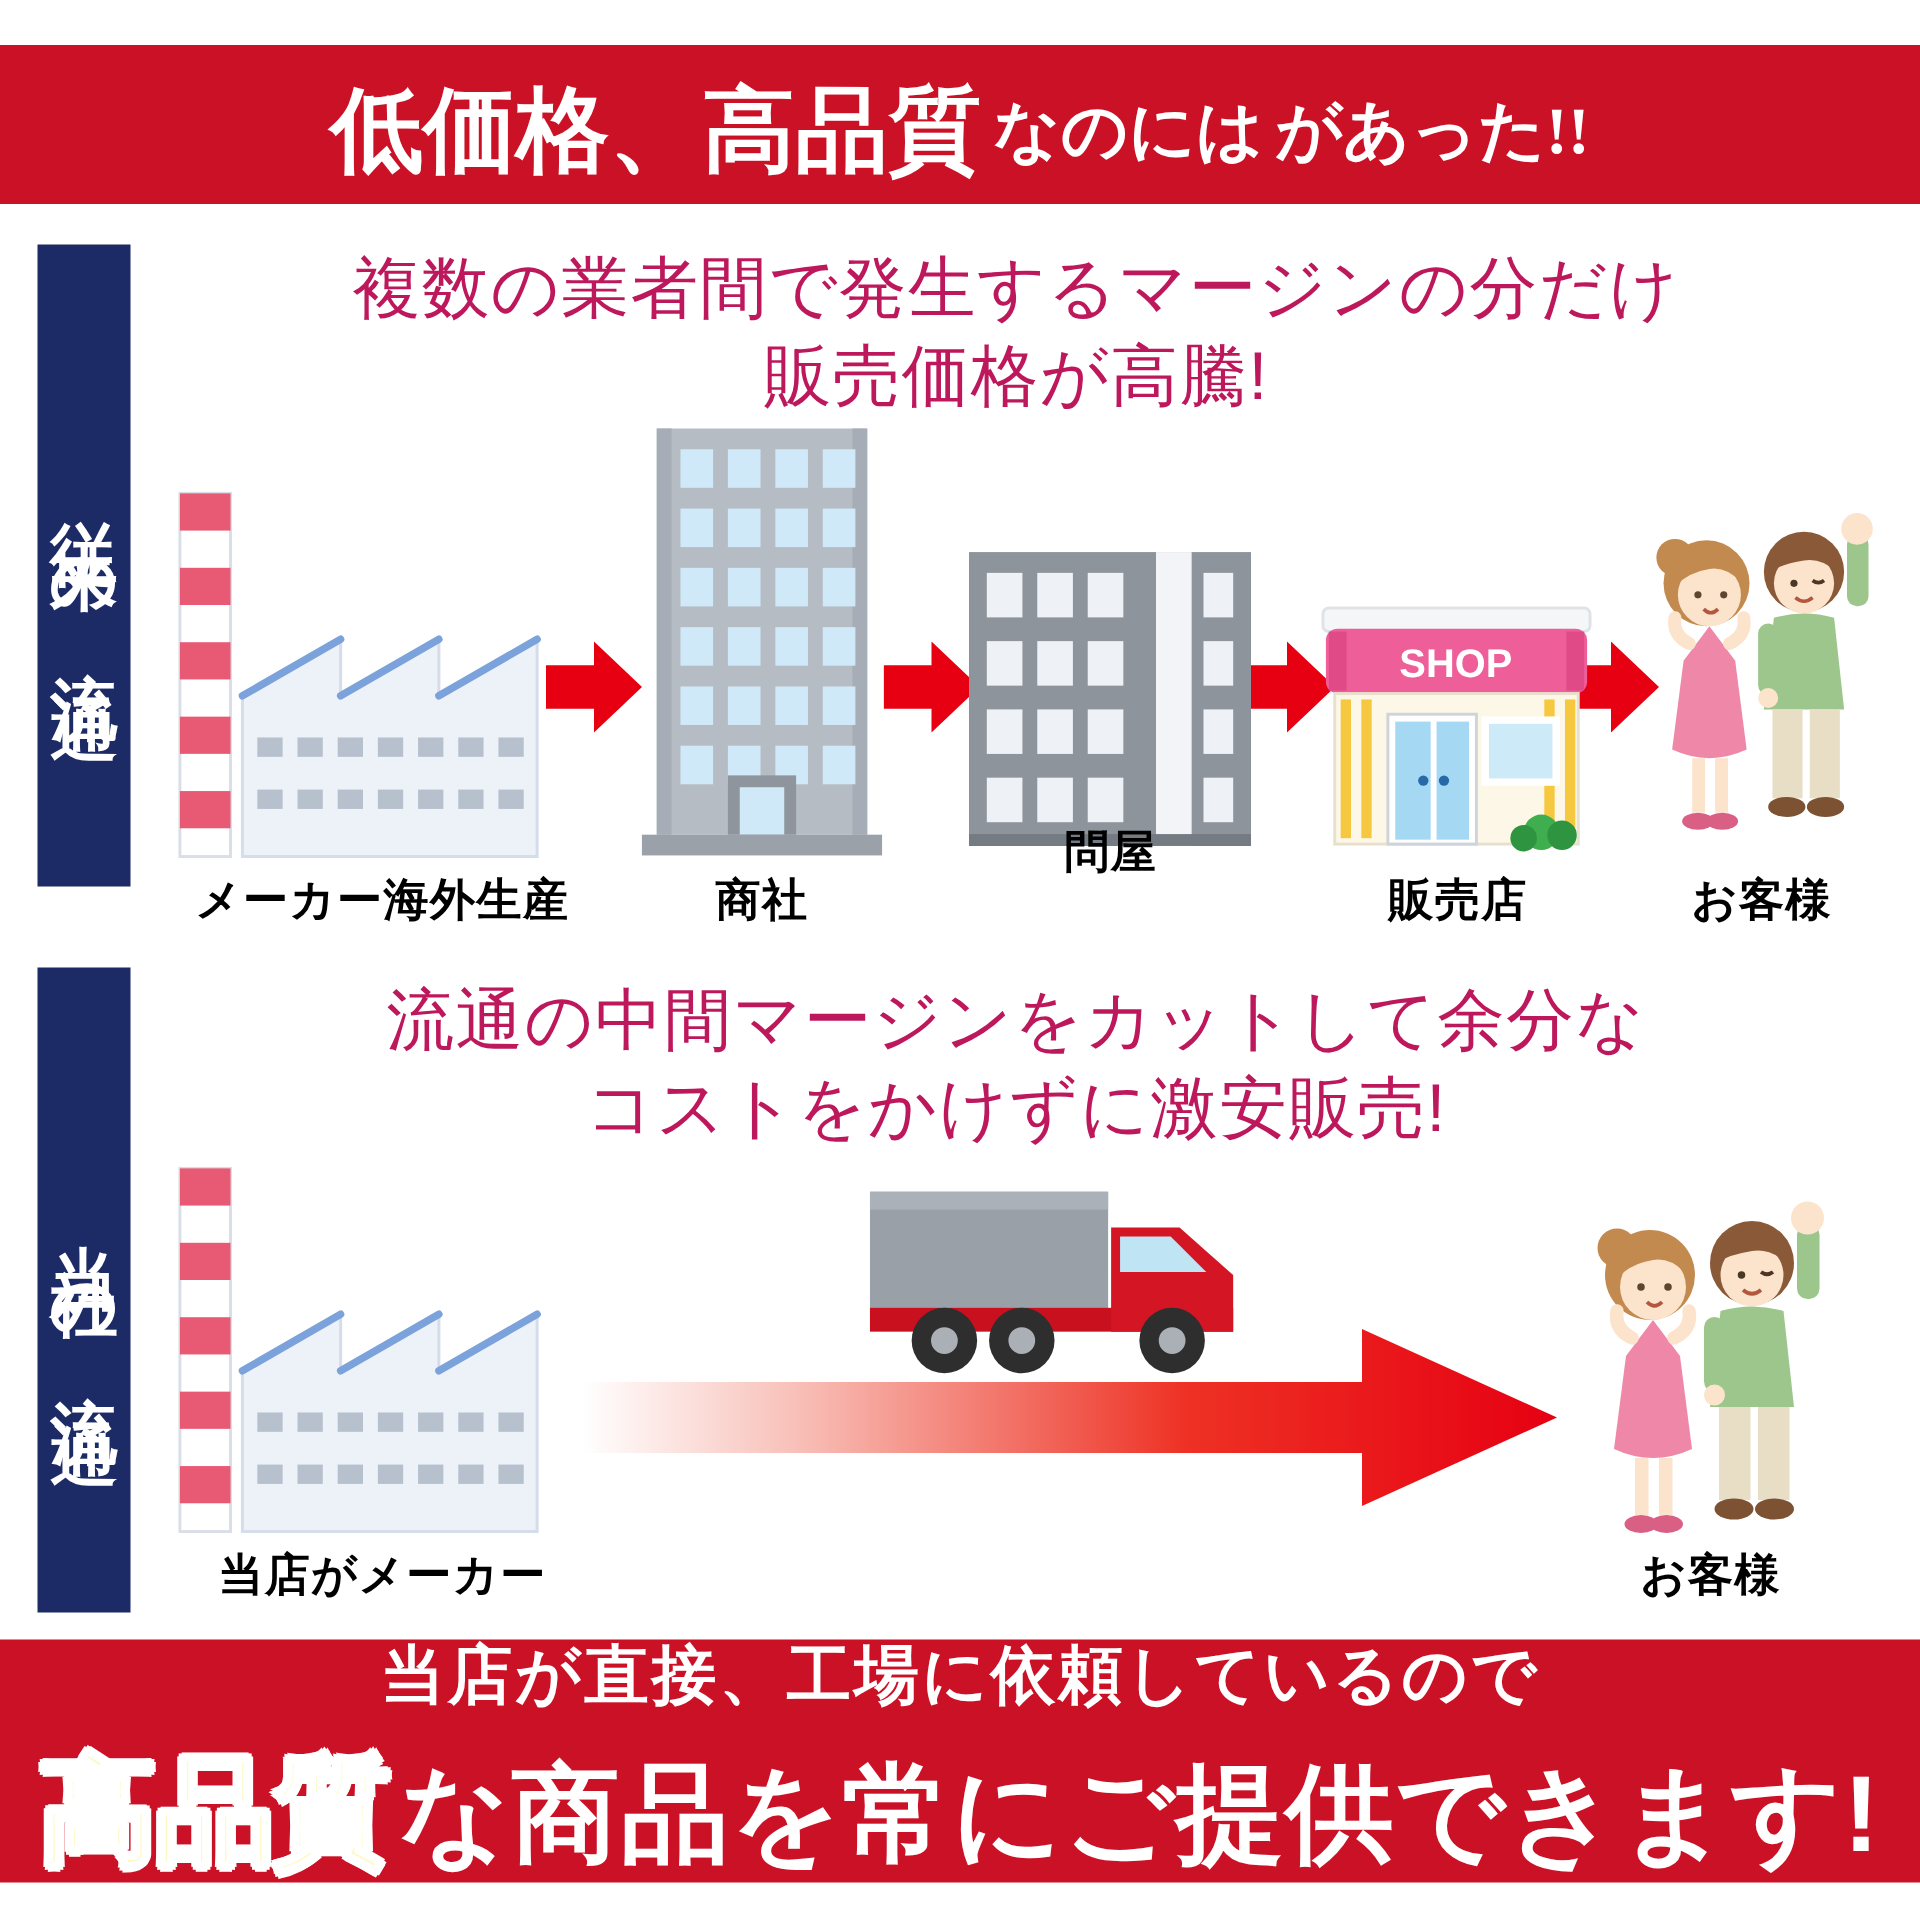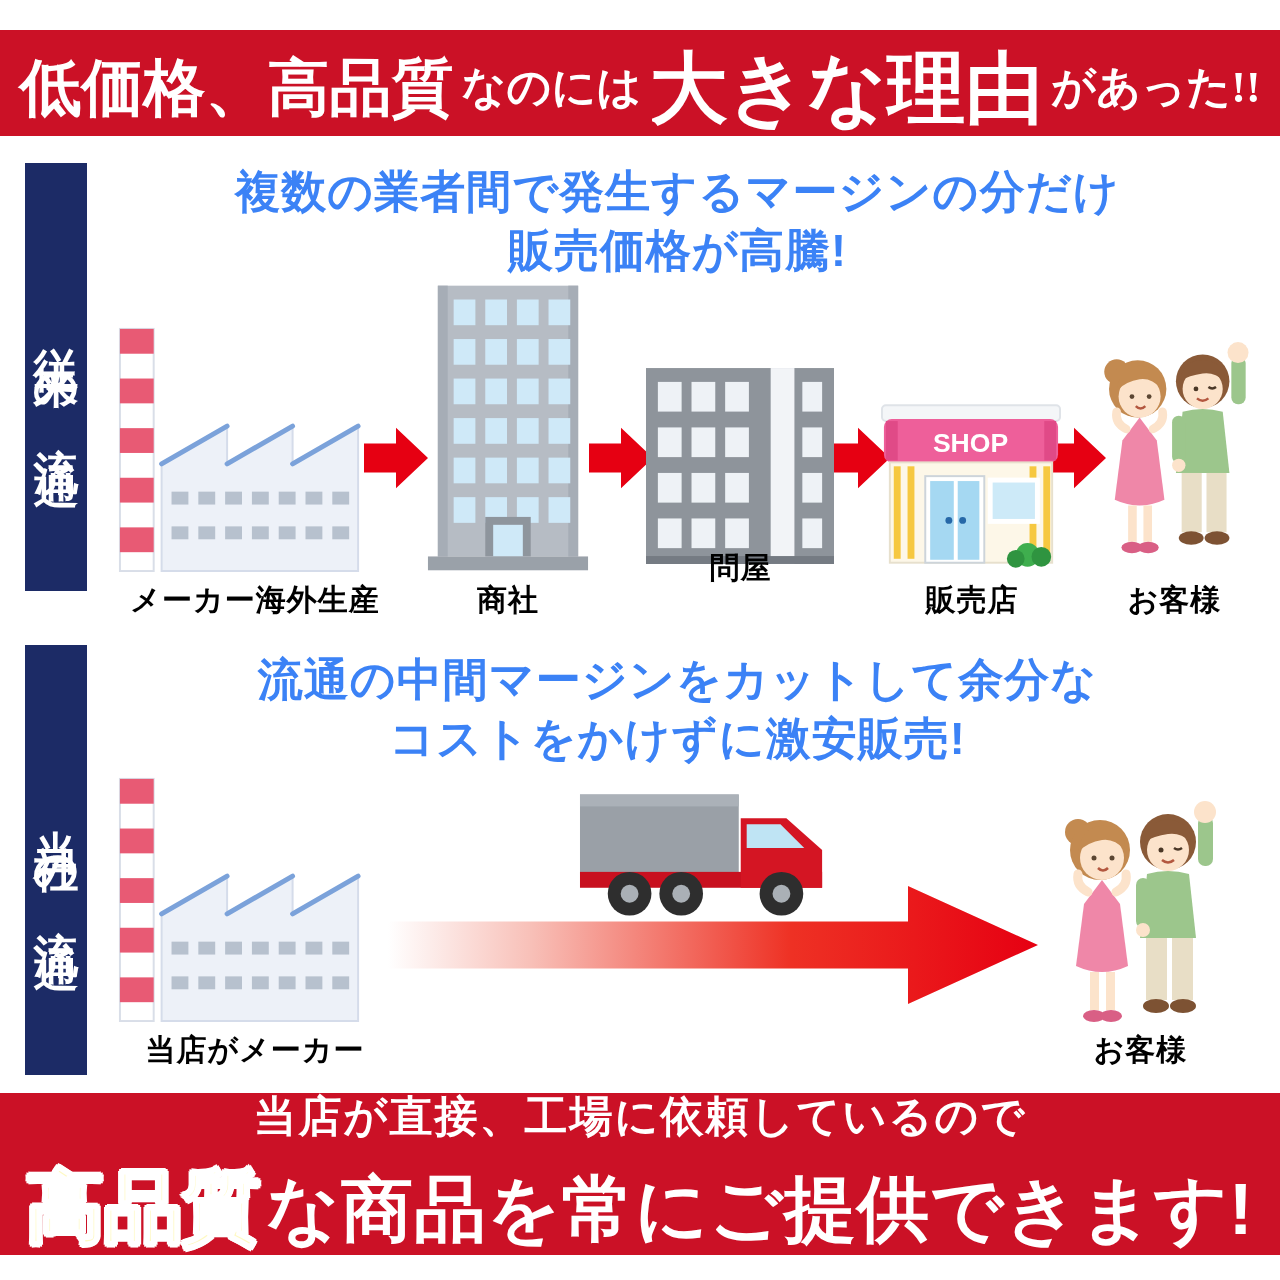--- a/index.html
+++ b/index.html
@@ -30,21 +30,21 @@
   .side-label {
     position:absolute; left:25px; width:62px; background:#1c2b66; color:#fff;
     writing-mode:vertical-rl; text-orientation:upright;
     font-size:45px; font-weight:bold; letter-spacing:16px;
     display:flex; align-items:center; justify-content:center;
   }
   .label-trad { top:163px; height:428px; }
   .label-ours { top:645px; height:430px; }
 
   
-  .heading { position:absolute; left:95px; width:1165px; text-align:center; font-weight:bold; color:#3b82f6; font-size:45px; letter-spacing:1px; }
+  .heading { position:absolute; left:95px; width:1165px; text-align:center; font-weight:normal; color:#be185d; font-size:45px; letter-spacing:1px; }
   .h-trad-1 { top:162px; }
   .h-trad-2 { top:221px; }
   .h-ours-1 { top:650px; }
   .h-ours-2 { top:709px; }
 
   
   .icon { position:absolute; z-index:2; }
   .icon svg { width:100%; height:100%; display:block; }
   .factory-1   { left:112px; top:322px; width:258px; height:250px; }
   .office-1    { left:424px; top:280px; width:168px; height:292px; }
@@ -82,21 +82,20 @@
   .sl-cust2  { left:1058px; top:1030px; width:165px; }
 </style>
 </head>
 <body>
 
 <div class="page">
 
   <header class="banner top-banner">
     <span class="bt-big">低価格、高品質</span>
     <span class="bt-small">なのには</span>
-    <span class="bt-bigger">大きな理由</span>
     <span class="bt-small">があった!!</span>
   </header>
 
   <section>
     <div class="side-label label-trad">従来の流通</div>
     <div class="heading h-trad-1">複数の業者間で発生するマージンの分だけ</div>
     <div class="heading h-trad-2">販売価格が高騰!</div>
 
     <div class="icon factory-1">
       <svg viewBox="0 0 260 250">

